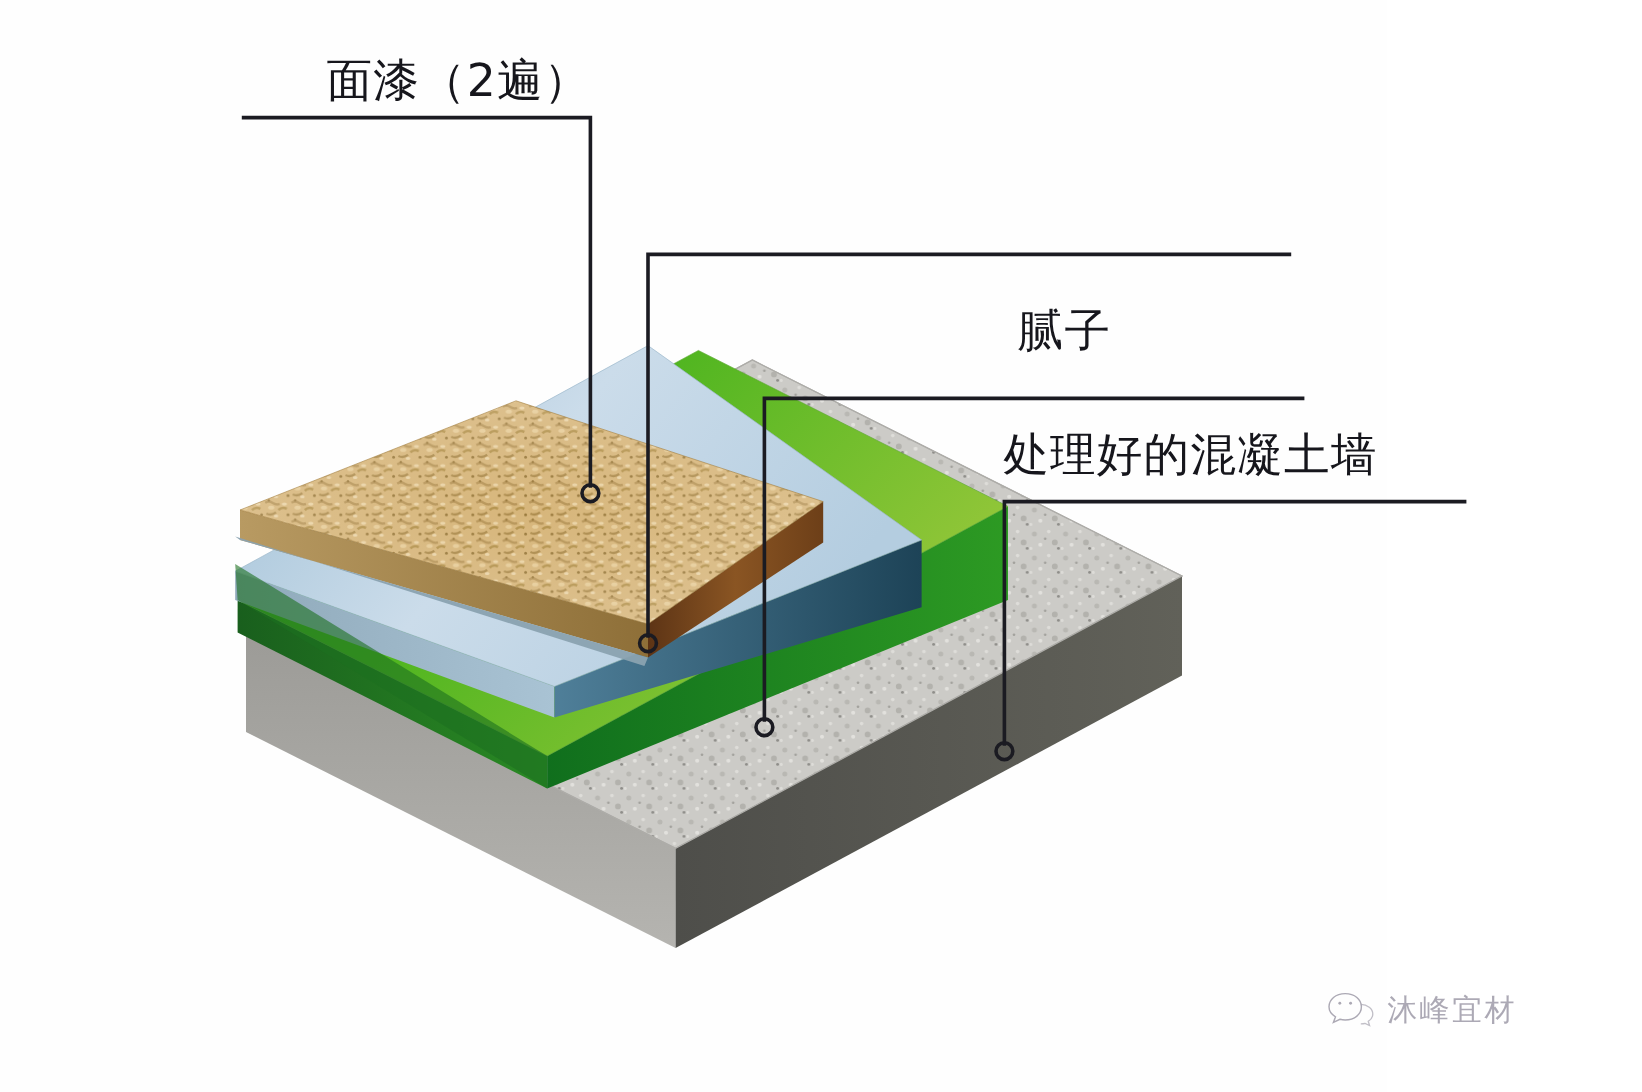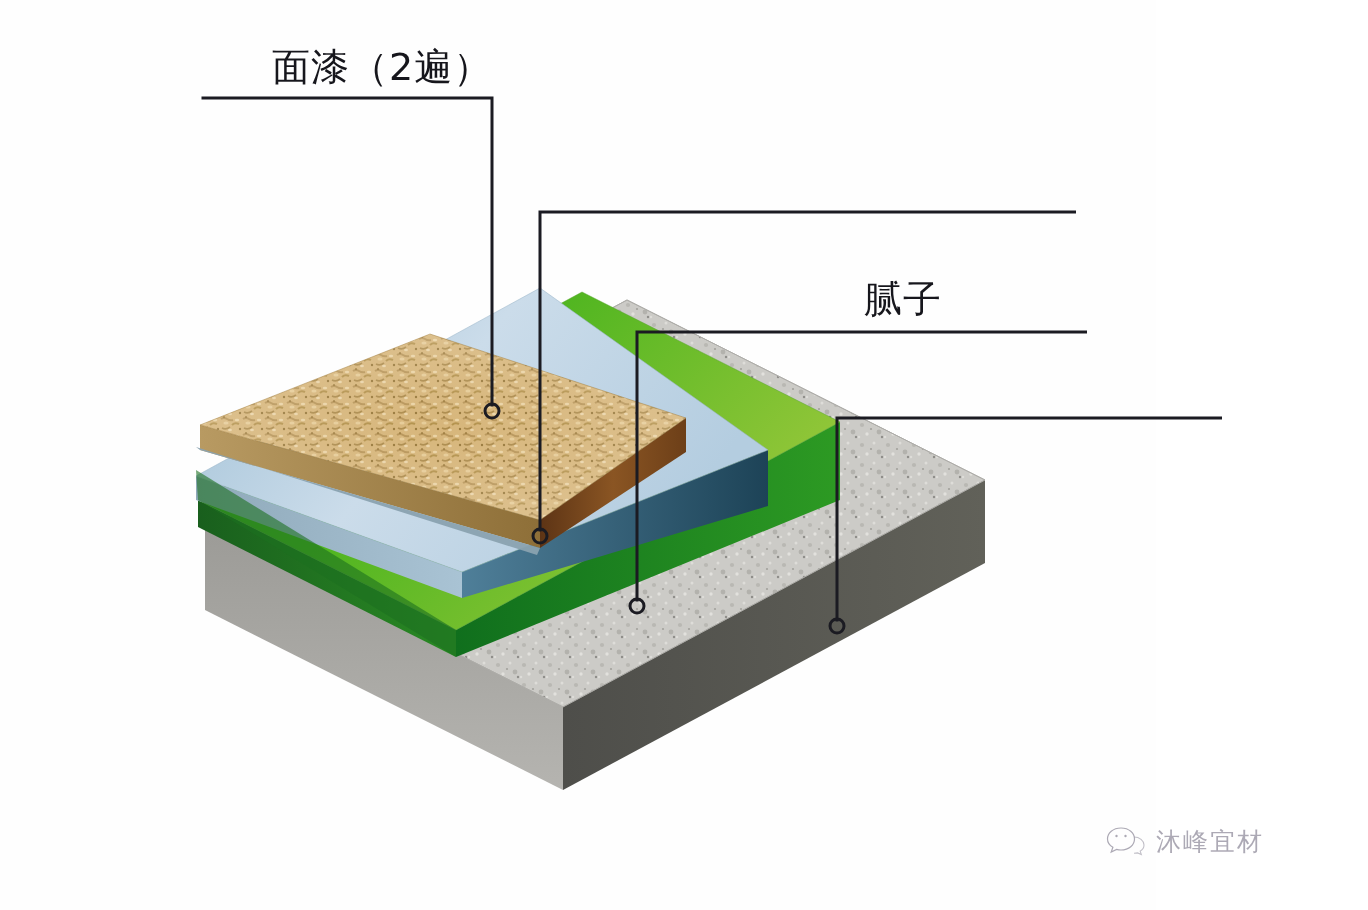--- a/index.html
+++ b/index.html
@@ -33,21 +33,21 @@
     white-space: nowrap;
     color: #16161c;
     font-family: "DejaVu Sans", "Liberation Sans", sans-serif;
     font-size: 38px;
     line-height: 1.0;
     letter-spacing: 1px;
     font-weight: 400;
   }
   #label-topcoat   { left: 272px; top: 48px;  }
   #label-primer    { left: 660px; top: 158px; }
-  #label-putty     { left: 848px; top: 280px; margin-left: 16px; }
+  #label-putty     { left: 848px; top: 256px; }
   #label-substrate { left: 836px; top: 360px; }
 
   #watermark {
     position: absolute;
     left: 1106px;
     top: 824px;
     display: flex;
     align-items: flex-end;
     gap: 10px;
     opacity: 0.42;
@@ -204,20 +204,21 @@
       <circle cx="637" cy="606" r="7"></circle>
       <circle cx="837" cy="626" r="7"></circle>
     </g>
   </svg>
 
   <div class="callout-label" id="label-topcoat">面漆（2遍）</div>
 
 
   <div class="callout-label" id="label-putty">腻子</div>
 
+  <div class="callout-label" id="label-substrate">处理好的混凝土墙</div>
 
   <div id="watermark">
     <svg width="40" height="34" viewBox="0 0 40 34">
       <path d="M15 4 C7 4 1.5 9 1.5 15 C1.5 18.4 3.6 21.4 6.9 23.3 L5.2 28 L10.6 25.4
                C12 25.8 13.5 26 15 26 C23 26 28.5 21 28.5 15 C28.5 9 23 4 15 4 Z" fill="none" stroke="#3c3550" stroke-width="1.2"></path>
       <circle cx="10.5" cy="12" r="1.2" fill="#3c3550"></circle>
       <circle cx="19.5" cy="12" r="1.2" fill="#3c3550"></circle>
       <path d="M28 13 C33.5 13 38 16.6 38 21 C38 23.5 36.5 25.7 34.2 27.1 L35.3 30.6
                L31.6 28.9 C30.5 29.2 29.3 29.3 28 29.3" fill="none" stroke="#3c3550" stroke-width="1.1" opacity="0.75"></path>
     </svg>

